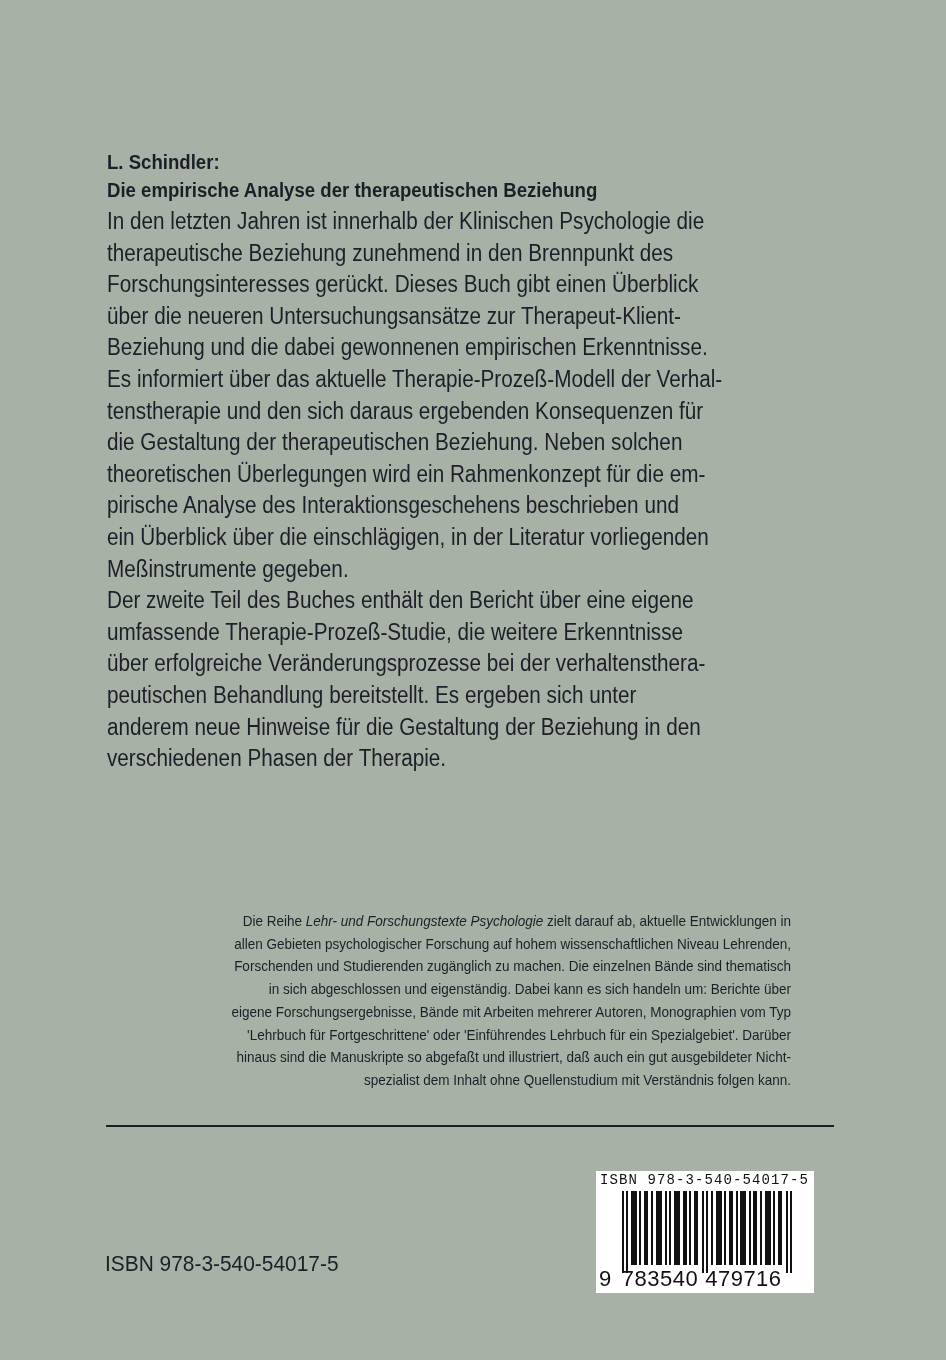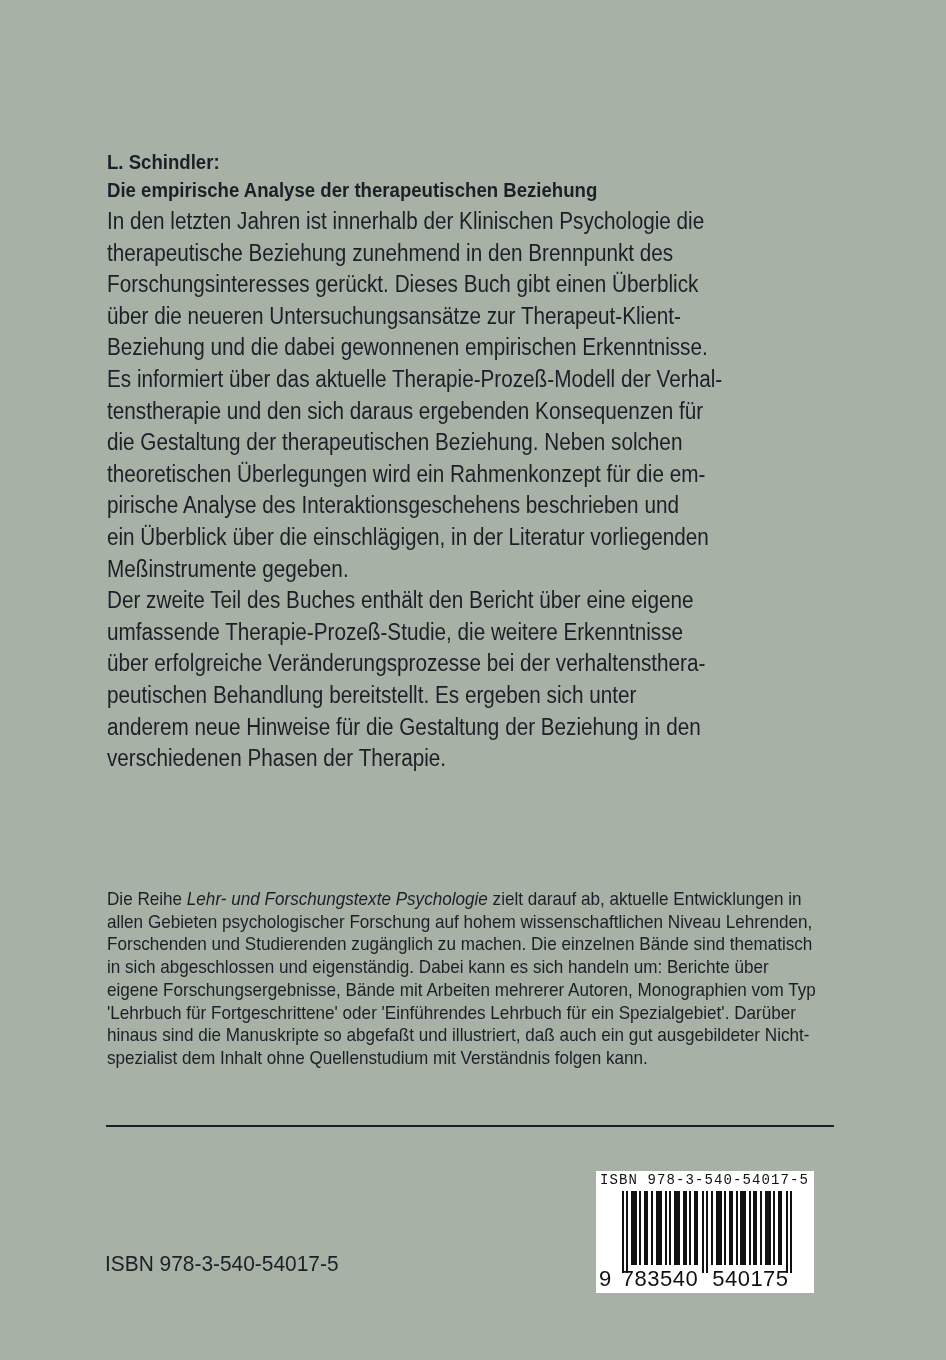--- a/index.html
+++ b/index.html
@@ -25,22 +25,22 @@
   }
   .blurb {
     position: absolute; left: 107px; top: 206px; width: 760px;
     font-size: 23px; line-height: 31.6px;
   }
   .blurb .line {
     display: block; white-space: nowrap;
     transform: scaleX(0.90); transform-origin: left center;
   }
   .series {
-    position: absolute; left: 107px; top: 888px; width: 760px;
-    font-size: 19px; line-height: 22.7px;
+    position: absolute; left: 107px; top: 910px; width: 760px;
+    font-size: 15px; line-height: 22.7px; text-align: right;
   }
   .series .line {
     display: block; white-space: nowrap;
     transform: scaleX(0.90); transform-origin: left center;
   }
   .series i { font-style: italic; }
   .rule {
     position: absolute; left: 106px; top: 1125px; width: 728px; height: 2px;
     background: #1c1f28;
   }
@@ -63,21 +63,21 @@
   .barcode-bars {
     position: absolute; left: 26px; top: 20px; width: 170px; height: 82px;
   }
   .barcode-digits {
     position: absolute; left: 3px; top: 96px;
     font-family: "Liberation Sans", "DejaVu Sans", sans-serif;
     font-size: 22px; line-height: 24px; color: #111;
     white-space: nowrap; letter-spacing: 0.5px;
   }
   .barcode-digits .lead { margin-right: 10px; }
-  .barcode-digits .mid { margin-right: 14px; }
+  .barcode-digits .mid { margin-right: 7px; }
 </style>
 </head>
 <body>
 
 <div class="author">L. Schindler:</div>
 <div class="title">Die empirische Analyse der therapeutischen Beziehung</div>
 
 <div class="blurb">
   <span class="line">In den letzten Jahren ist innerhalb der Klinischen Psychologie die</span>
   <span class="line">therapeutische Beziehung zunehmend in den Brennpunkt des</span>
@@ -142,14 +142,14 @@
       <rect x="127" y="0" width="2" height="74"></rect>
       <rect x="131" y="0" width="4" height="74"></rect>
       <rect x="138" y="0" width="2" height="74"></rect>
       <rect x="143" y="0" width="6" height="74"></rect>
       <rect x="151" y="0" width="2" height="74"></rect>
       <rect x="156" y="0" width="4" height="74"></rect>
       <rect x="164" y="0" width="2" height="82"></rect>
       <rect x="168" y="0" width="2" height="82"></rect>
     </g>
   </svg>
-  <div class="barcode-digits"><span class="lead">9</span><span class="mid">783540</span><span>540175</span></div>
+  <div class="barcode-digits"><span class="lead">9</span><span class="mid">783540</span><span>479716</span></div>
 </div>
 
 </body></html>

